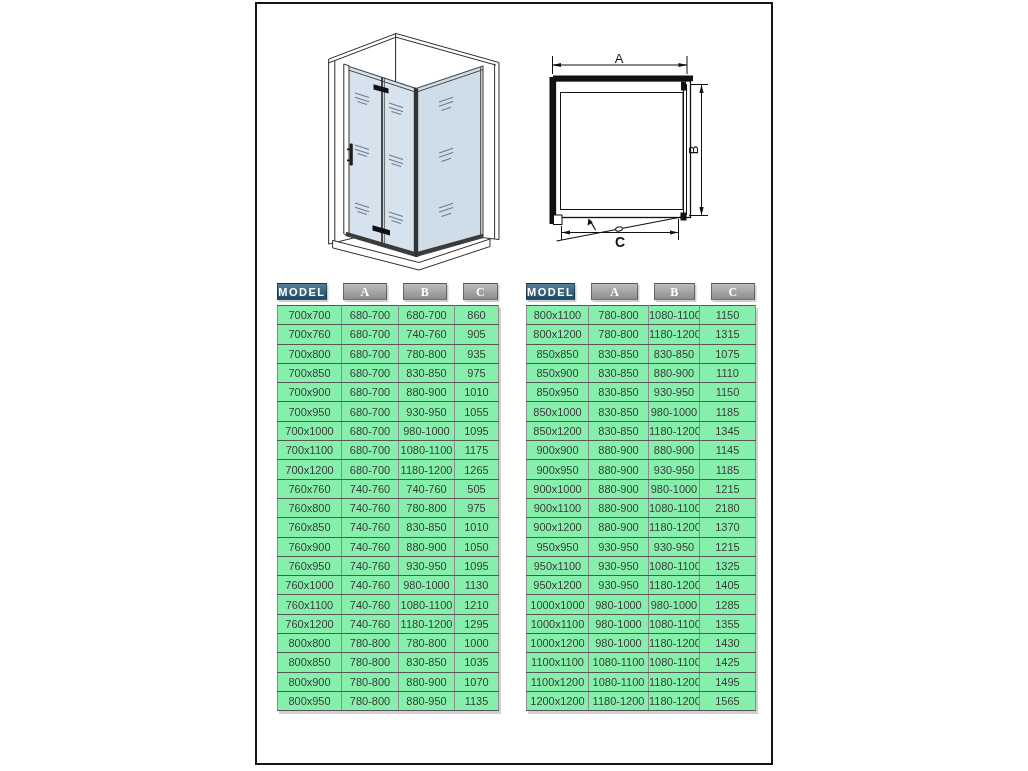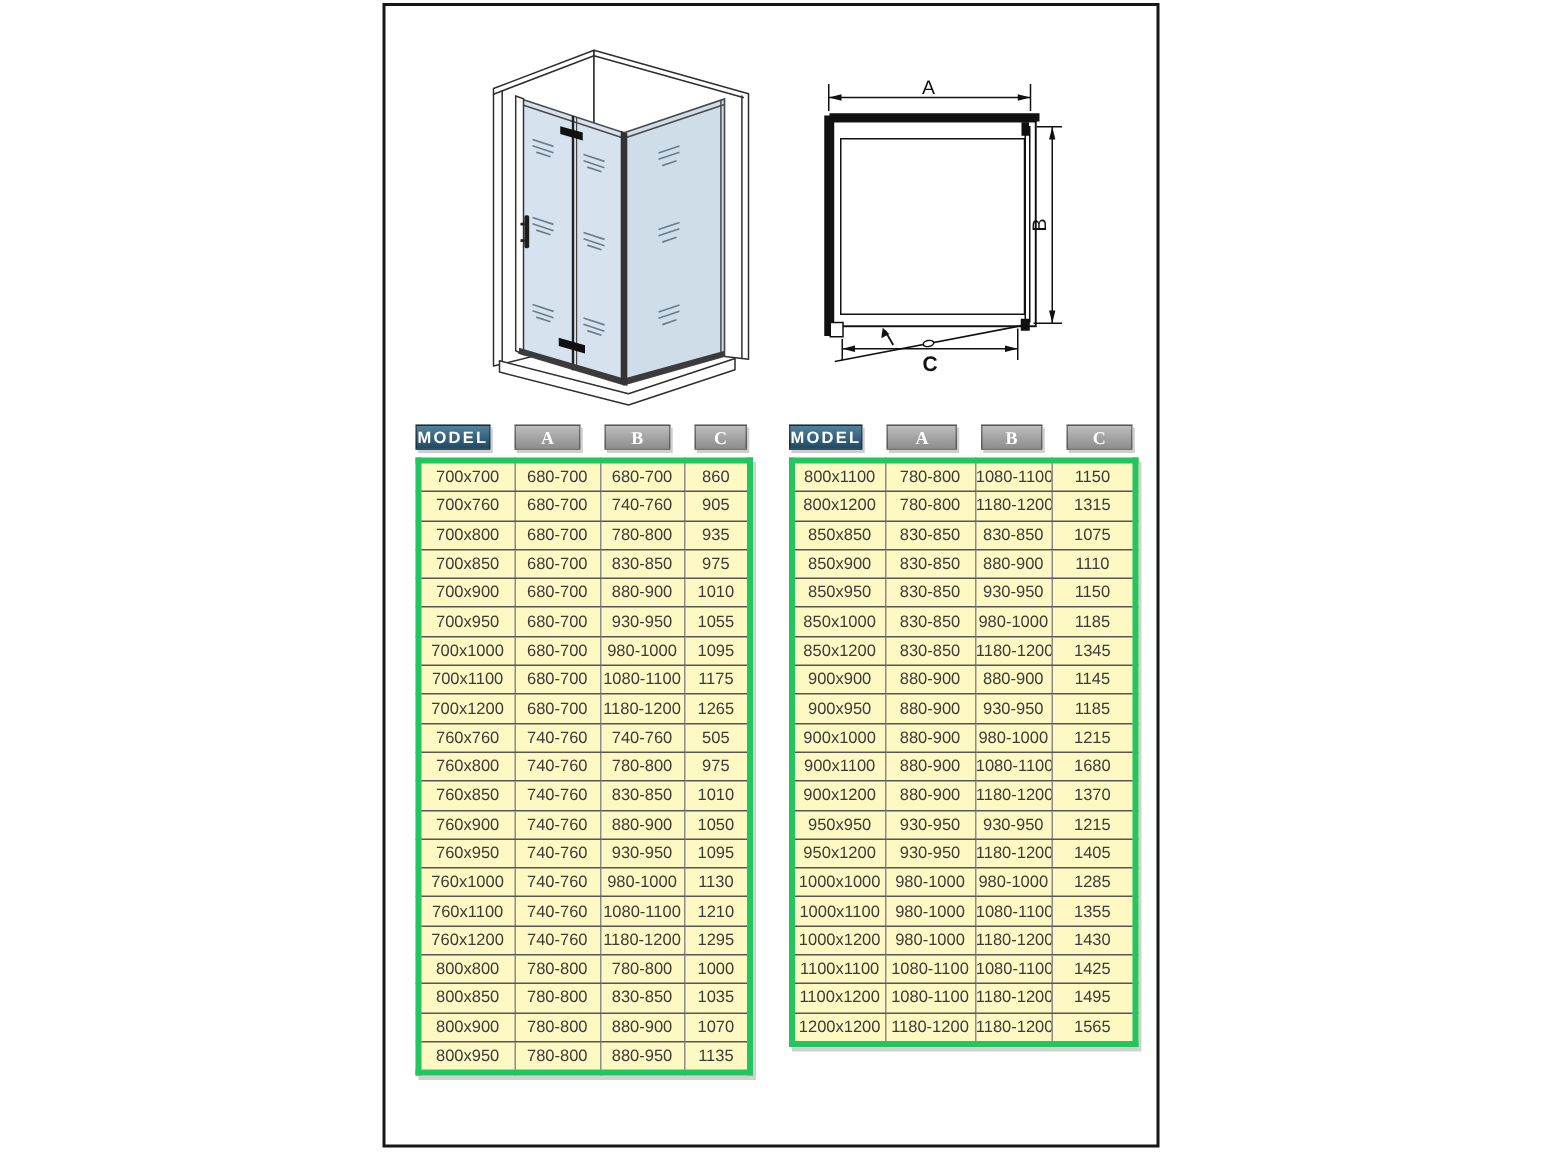--- a/index.html
+++ b/index.html
@@ -11,22 +11,22 @@
   
   .tbl-wrap{position:absolute;}
   .hdr-row{display:flex;gap:16px;height:17px;margin-bottom:5px;}
   .hdr-cell{box-sizing:border-box;color:#fff;text-align:center;line-height:16px;
             border:1px solid rgba(0,0,0,.38);
             box-shadow:1.5px 2px 0 rgba(125,125,125,.38);}
   .hdr-model{background:linear-gradient(var(--hdr-blue-light,#537f99),var(--hdr-blue,#1f4a63));
              font-size:11px;font-weight:bold;letter-spacing:1.5px;}
   .hdr-letter{background:linear-gradient(var(--hdr-gray-light,#bdbdbd),var(--hdr-gray,#8d8d8d));
               font-family:"Liberation Serif",serif;font-size:12px;font-weight:bold;}
-  table.spec{border-collapse:collapse;table-layout:fixed;background:#fef9c3;
-             border:4px solid #22c55e;box-shadow:2px 3px 0 rgba(120,120,120,.35);}
+  table.spec{border-collapse:collapse;table-layout:fixed;background:#86efac;
+             border:1px solid #22c55e;box-shadow:2px 3px 0 rgba(120,120,120,.35);}
   table.spec td{border:1px solid #8c8c8c;border-top:1px solid #565656;border-bottom:1px solid #565656;
                 font-size:11px;color:#3b3b3b;text-align:center;vertical-align:middle;
                 height:18.3px;padding:0;white-space:nowrap;overflow:hidden;}
   .t-left{width:221px;}  .t-right{width:229px;}
   .t-left .hdr-cell:nth-child(1){width:62px;} .t-left .hdr-cell:nth-child(2){width:55px;}
   .t-left .hdr-cell:nth-child(3){width:54px;} .t-left .hdr-cell:nth-child(4){width:44px;}
   .t-right .hdr-cell:nth-child(1){width:60px;} .t-right .hdr-cell:nth-child(2){width:58px;}
   .t-right .hdr-cell:nth-child(3){width:50px;} .t-right .hdr-cell:nth-child(4){width:55px;}
   
   text.dim{font-family:"Liberation Sans",sans-serif;font-size:13px;fill:#111;}
@@ -375,33 +375,39 @@
           <tr>
             <td>900x1000</td>
             <td>880-900</td>
             <td>980-1000</td>
             <td>1215</td>
           </tr>
           <tr>
             <td>900x1100</td>
             <td>880-900</td>
             <td>1080-1100</td>
-            <td>1680</td>
+            <td>2180</td>
           </tr>
           <tr>
             <td>900x1200</td>
             <td>880-900</td>
             <td>1180-1200</td>
             <td>1370</td>
           </tr>
           <tr>
             <td>950x950</td>
             <td>930-950</td>
             <td>930-950</td>
             <td>1215</td>
+          </tr>
+          <tr>
+            <td>950x1100</td>
+            <td>930-950</td>
+            <td>1080-1100</td>
+            <td>1325</td>
           </tr>
           <tr>
             <td>950x1200</td>
             <td>930-950</td>
             <td>1180-1200</td>
             <td>1405</td>
           </tr>
           <tr>
             <td>1000x1000</td>
             <td>980-1000</td>

